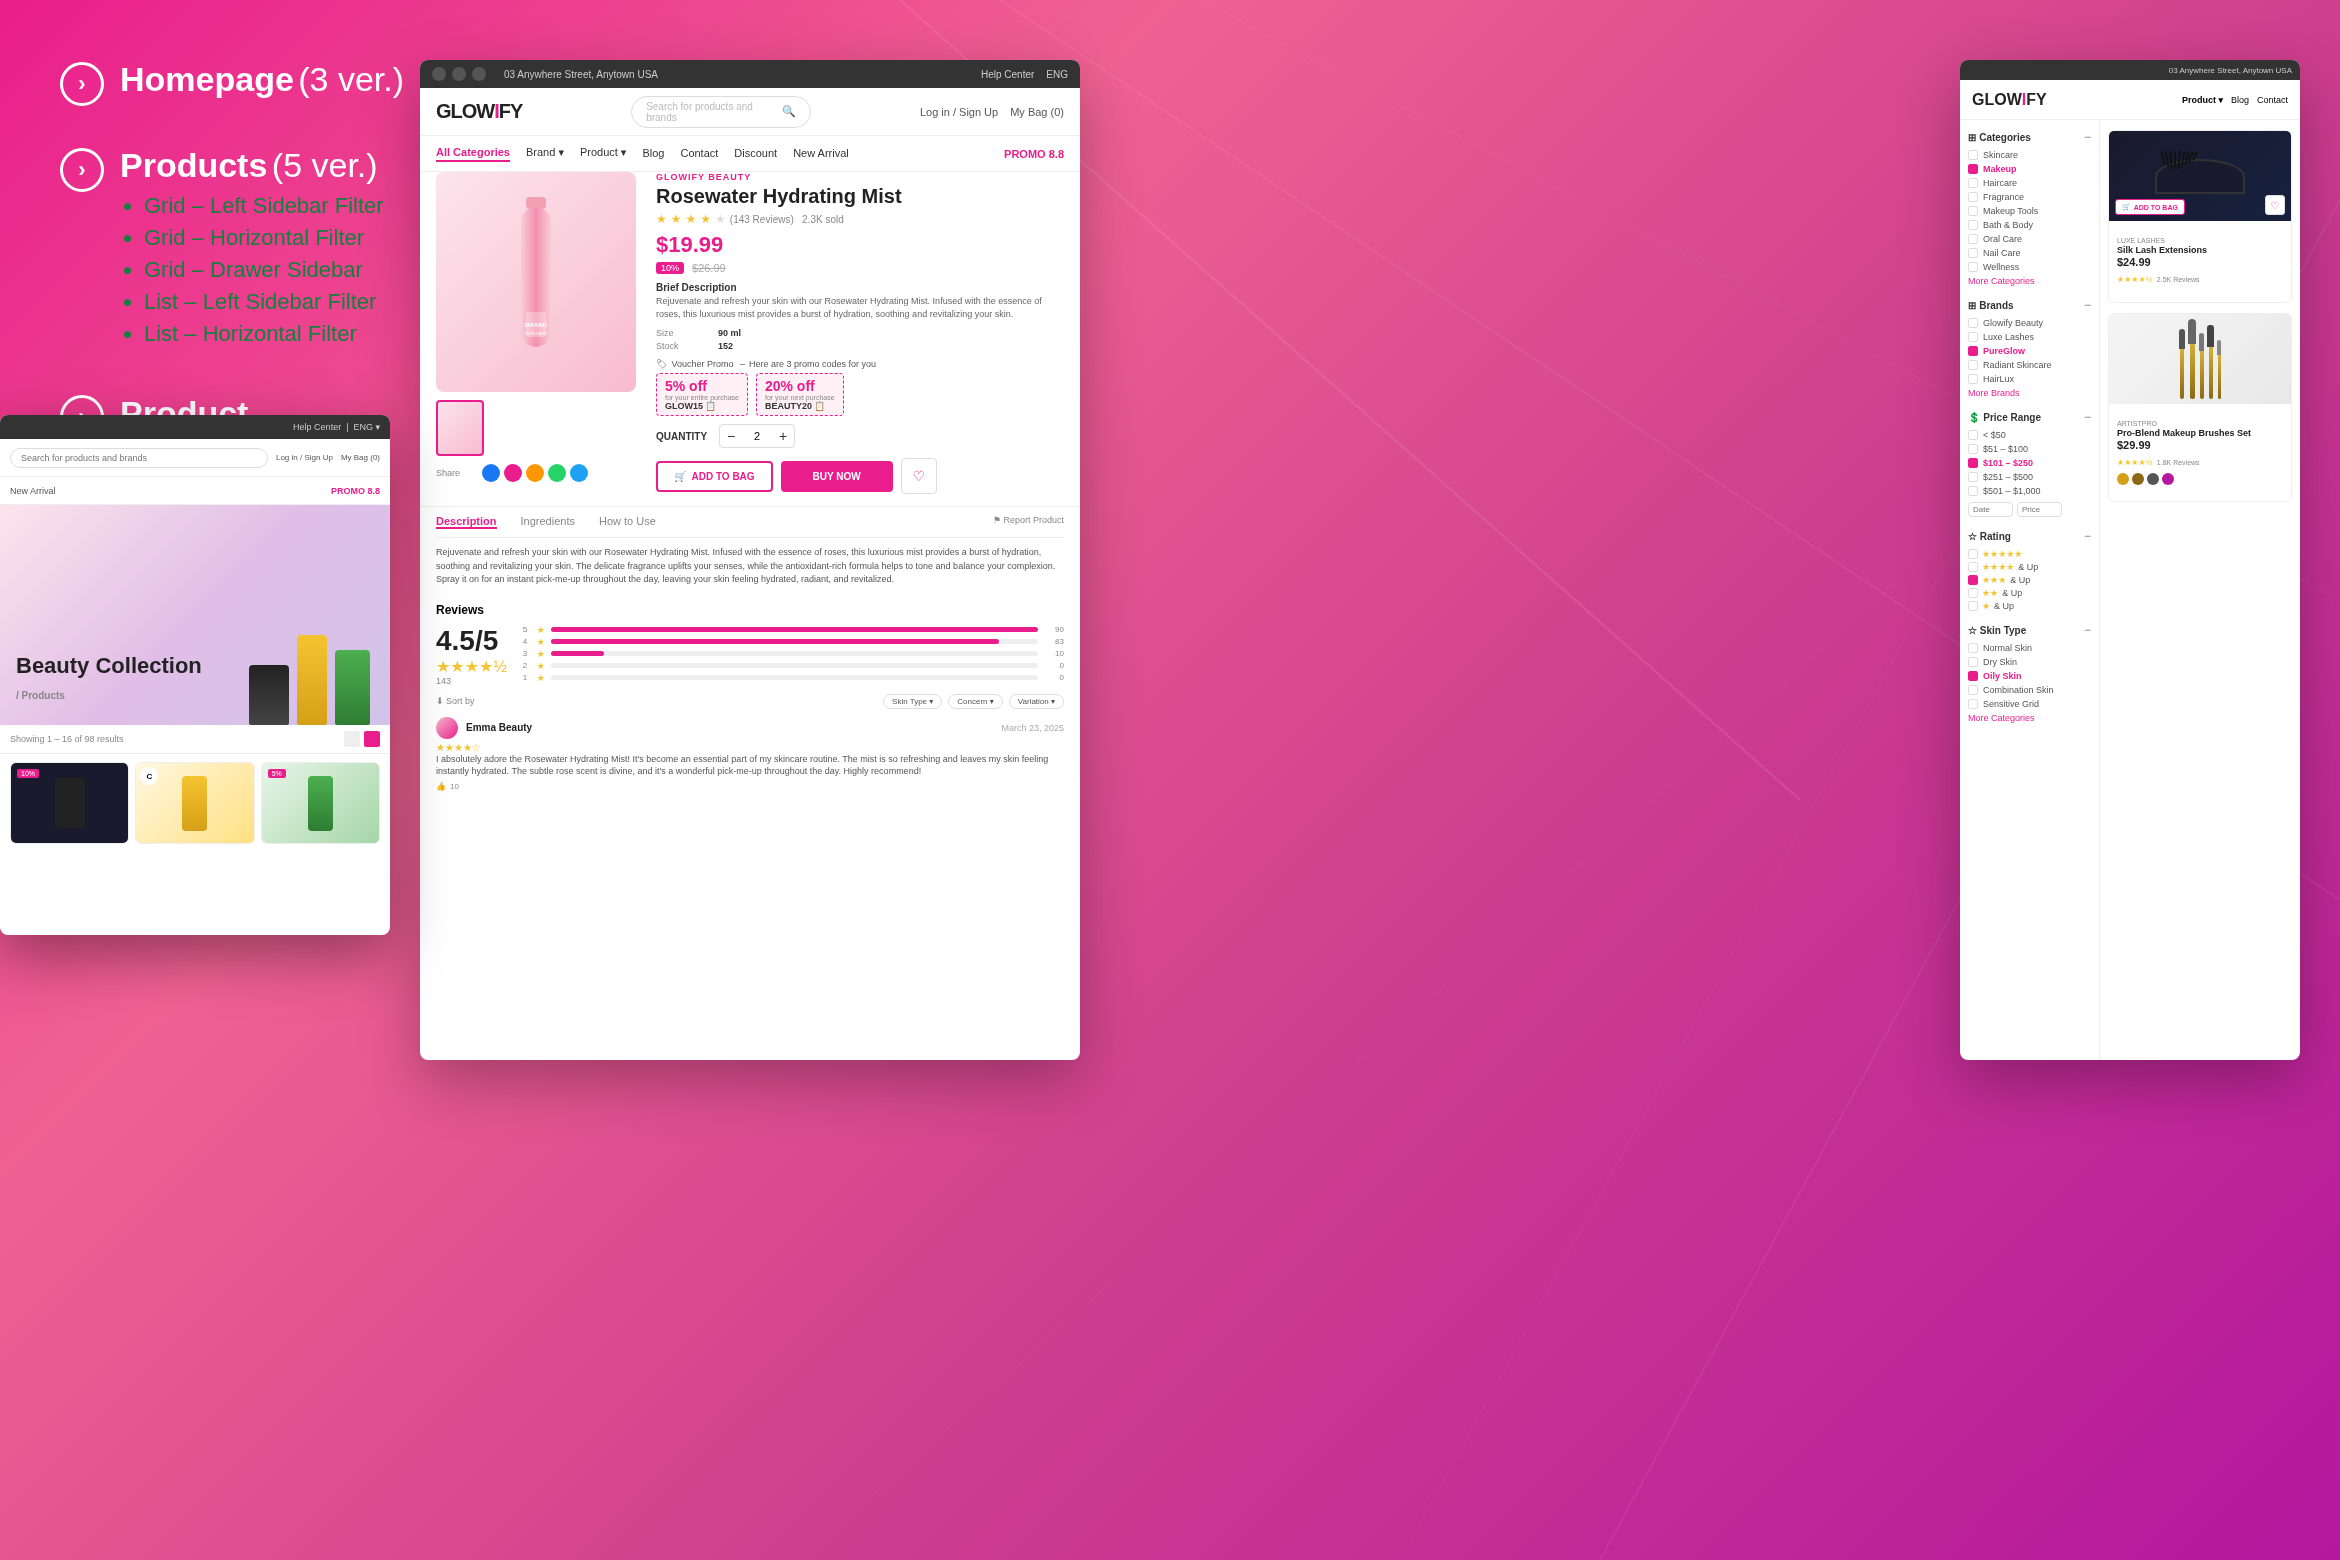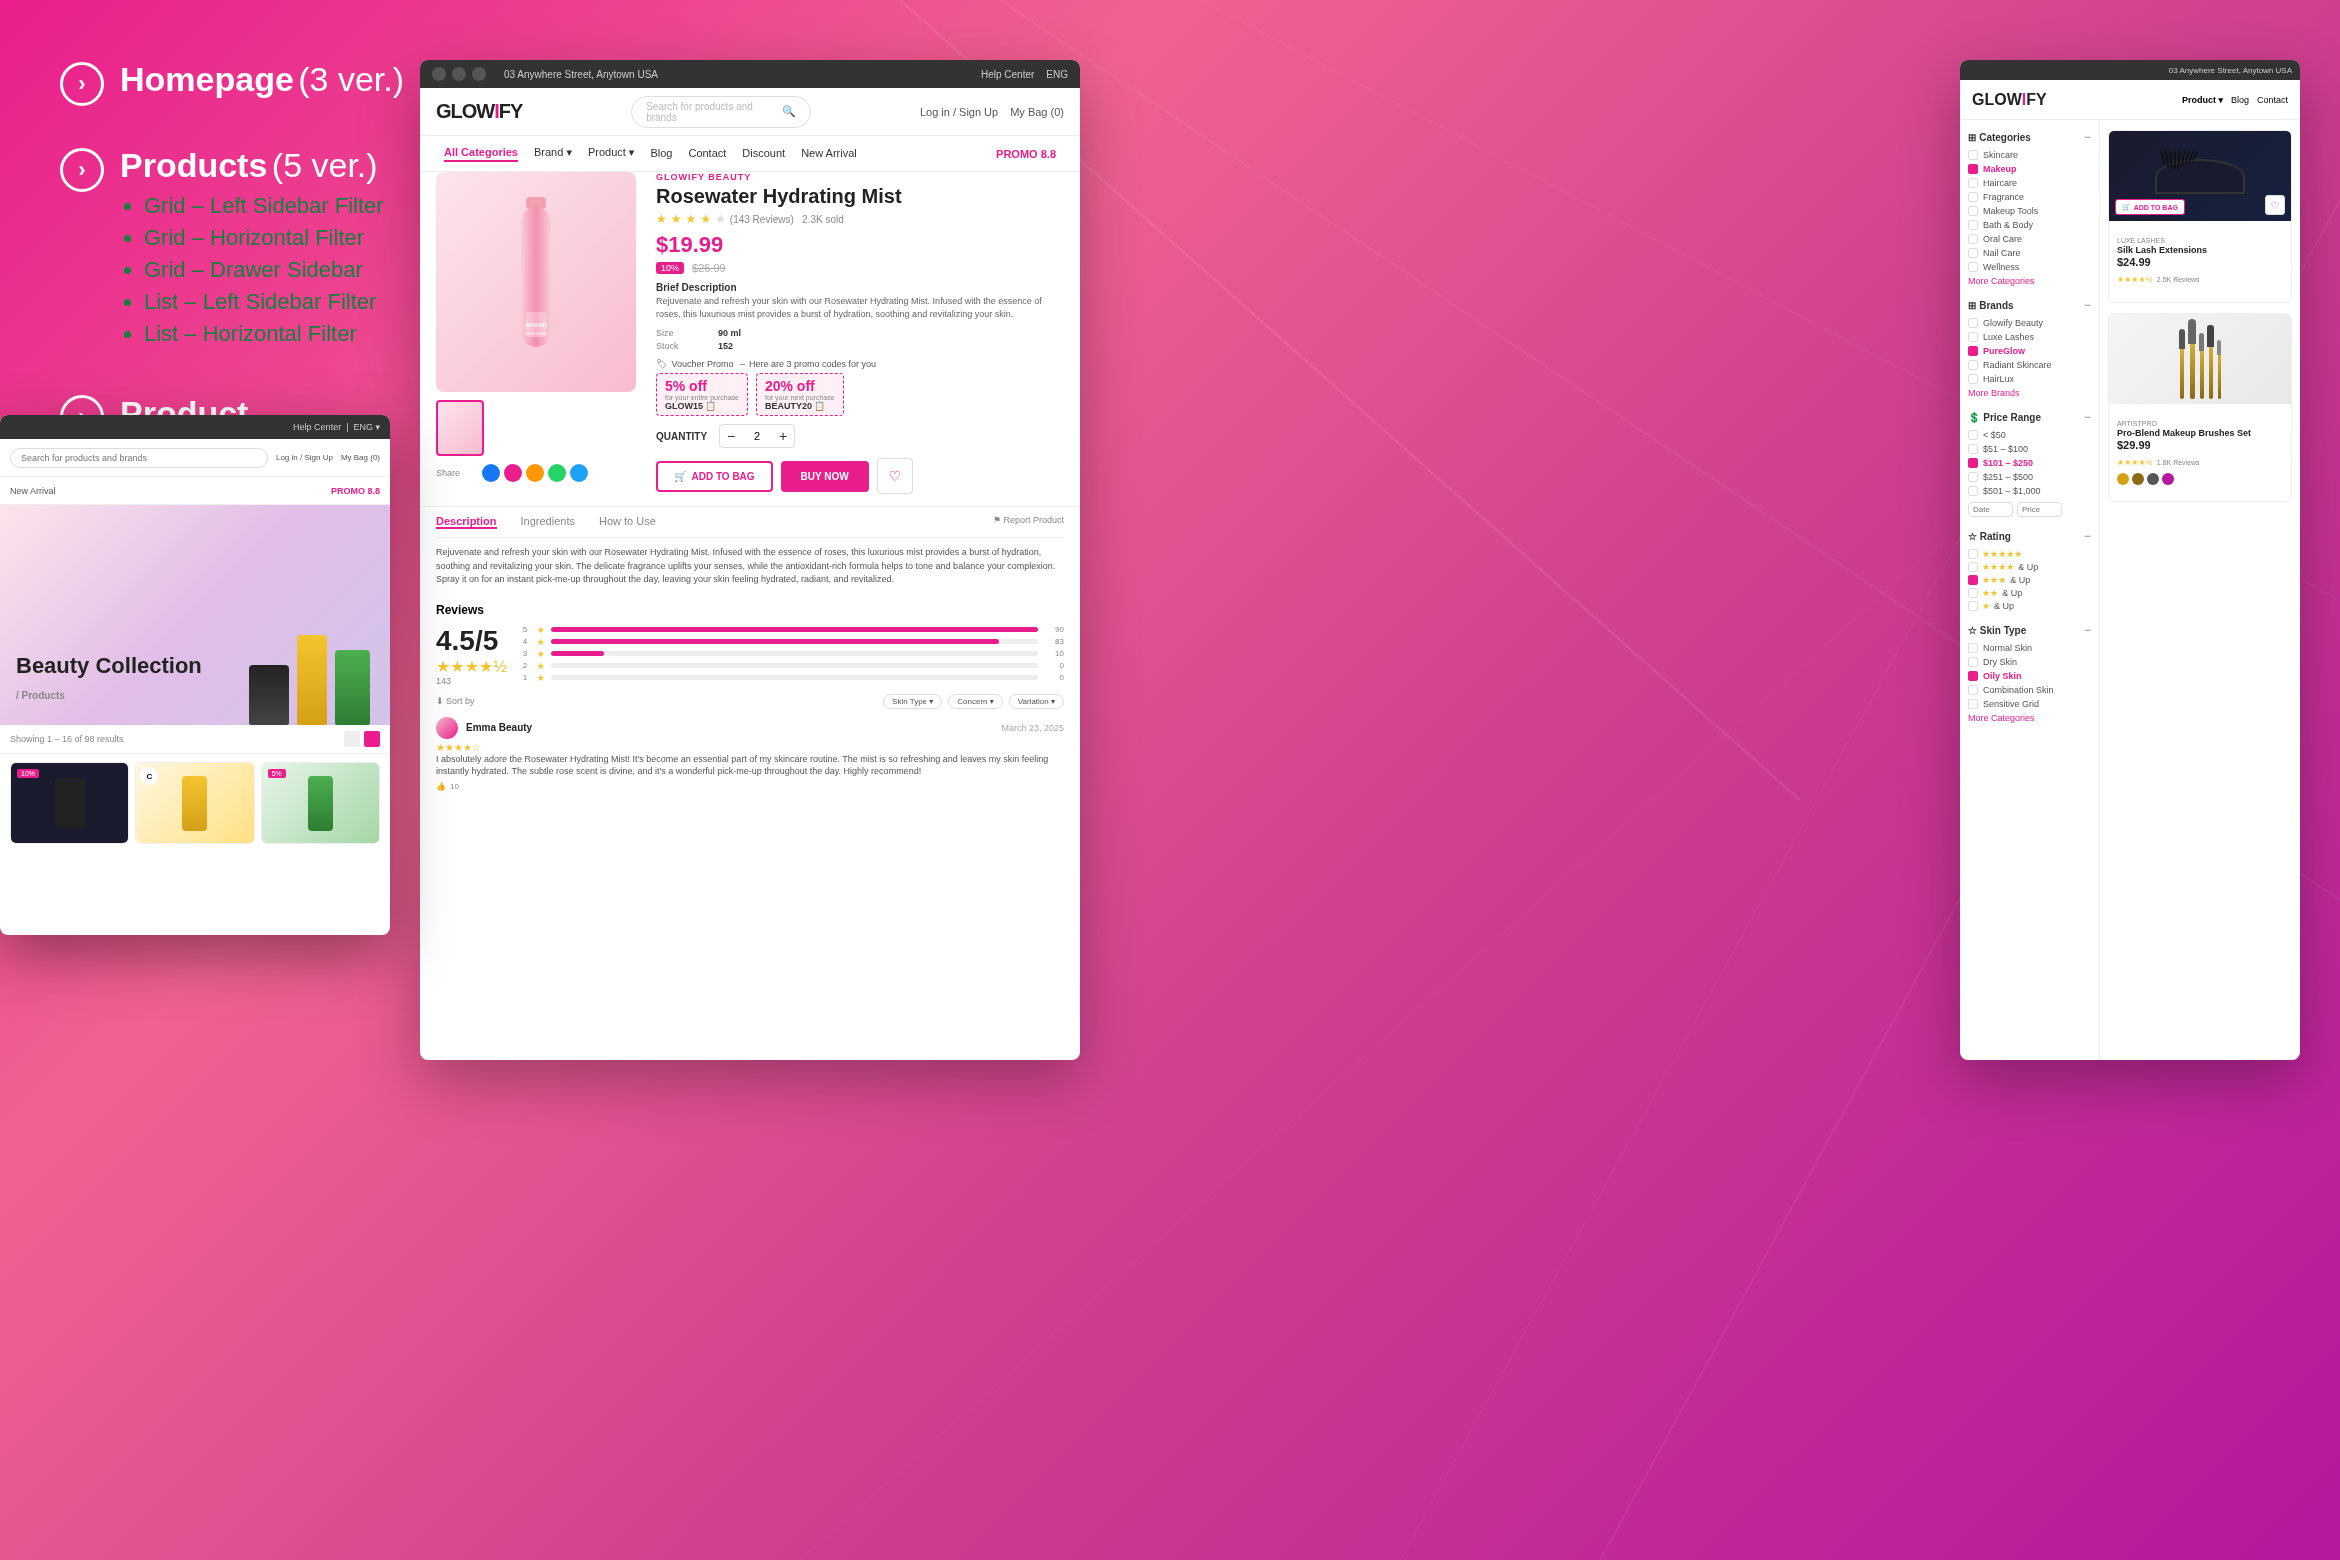--- a/index.html
+++ b/index.html
@@ -146,21 +146,21 @@
       gap: 6px;
     }
     .navbar-actions { display: flex; gap: 12px; align-items: center; font-size: 11px; color: #555; }
 
     
     .cat-nav {
       background: white;
       height: 36px;
       display: flex;
       align-items: center;
-      padding: 0 24px;
+      padding: 0 16px;
       gap: 16px;
       border-bottom: 1px solid #eee;
     }
     .cat-nav-item { font-size: 11px; color: #333; cursor: pointer; padding-bottom: 2px; }
     .cat-nav-item.active { color: #e91e8c; border-bottom: 2px solid #e91e8c; font-weight: 600; }
     .cat-nav-promo { margin-left: auto; font-size: 11px; color: #e91e8c; font-weight: 600; }
 
     
     .breadcrumb {
       padding: 8px 16px;
@@ -265,21 +265,21 @@
       font-weight: 700;
       padding: 8px 16px;
       border-radius: 4px;
       cursor: pointer;
     }
     .btn-buy-now {
       background: #e91e8c;
       color: white;
       font-size: 10px;
       font-weight: 700;
-      padding: 10px 20px;
+      padding: 10px 32px;
       border-radius: 4px;
       border: none;
       cursor: pointer;
     }
     .btn-heart {
       width: 36px; height: 36px;
       border: 1px solid #ddd;
       border-radius: 4px;
       display: flex; align-items: center; justify-content: center;
       cursor: pointer;

